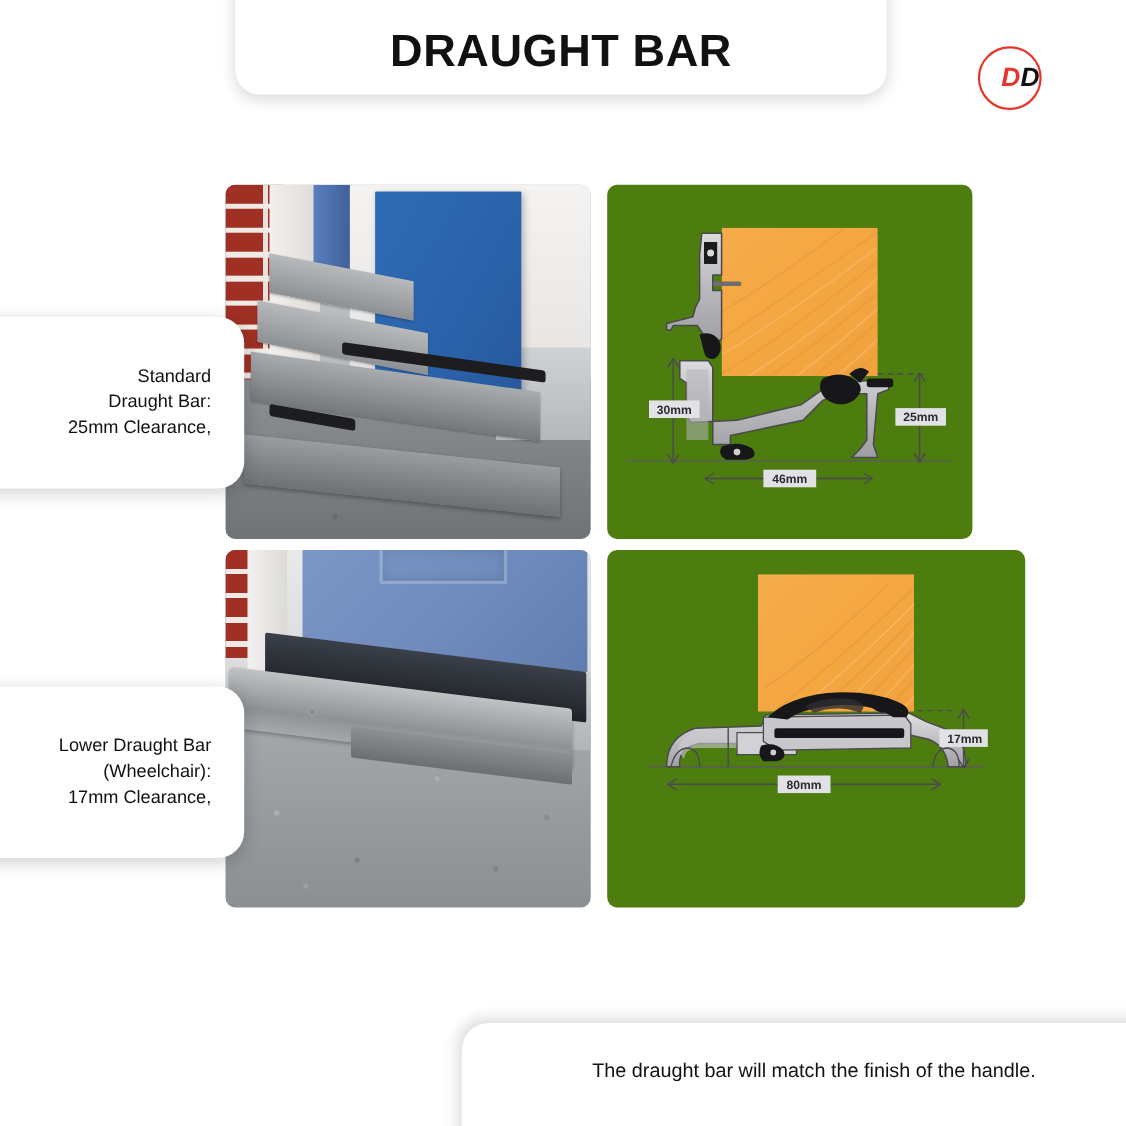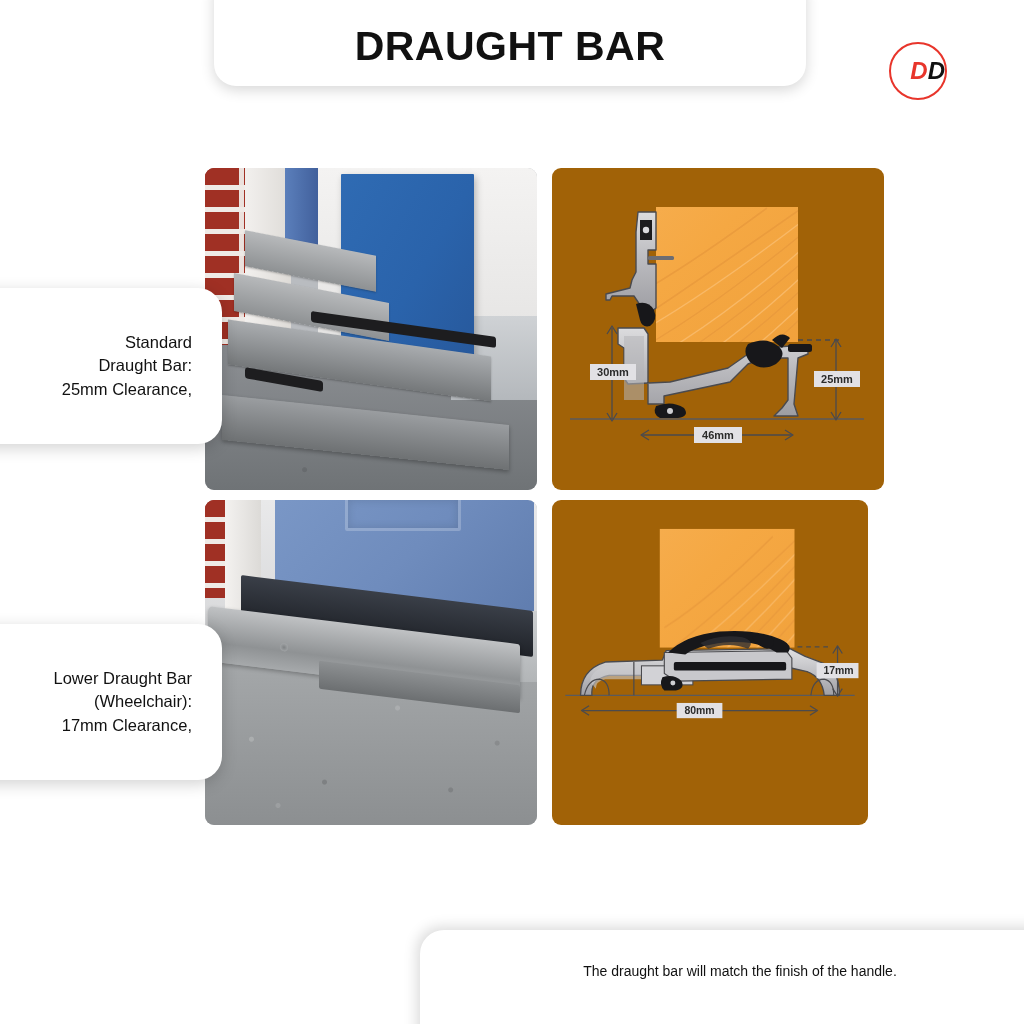--- a/index.html
+++ b/index.html
@@ -38,23 +38,23 @@
   .logo-d1 { color: #e8352b; }
   .logo-d2 { color: #111; }
   .photo, .panel {
     position: absolute;
     border-radius: 9px;
     overflow: hidden;
   }
   .p-tl { left: 205px; top: 168px; width: 332px; height: 322px; }
   .p-tr { left: 552px; top: 168px; width: 332px; height: 322px; }
   .p-bl { left: 205px; top: 500px; width: 332px; height: 325px; }
-  .p-br { left: 552px; top: 500px; width: 316px; height: 325px; }
-
-  .panel { background: #a16207; }
+  .p-br { left: 552px; top: 500px; width: 380px; height: 325px; }
+
+  .panel { background: #4d7c0f; }
 
   
   .photo { background: #b9bcc0; }
   .ph-brick {
     position: absolute; left: 0; top: 0; width: 16%; height: 58%;
     background:
       repeating-linear-gradient(to bottom,
         #a03024 0px, #a03024 17px, #efeae6 17px, #efeae6 22px),
       #9c2e22;
   }
@@ -214,21 +214,21 @@
   
   .bottom-card {
     position: absolute; left: 420px; top: 930px;
     width: 640px; height: 120px;
     background: #fff;
     border-radius: 24px 0 0 0;
     box-shadow: -3px -3px 14px rgba(0,0,0,0.15);
     display: flex; align-items: flex-start; justify-content: center;
     padding-top: 33px;
   }
-  .bottom-text { font-size: 14px; color: #111; }
+  .bottom-text { font-size: 18px; color: #111; }
 </style>
 </head>
 <body>
 
 <div class="page">
 
   <div class="title-card">
     <div class="title-text">DRAUGHT BAR</div>
   </div>
 

